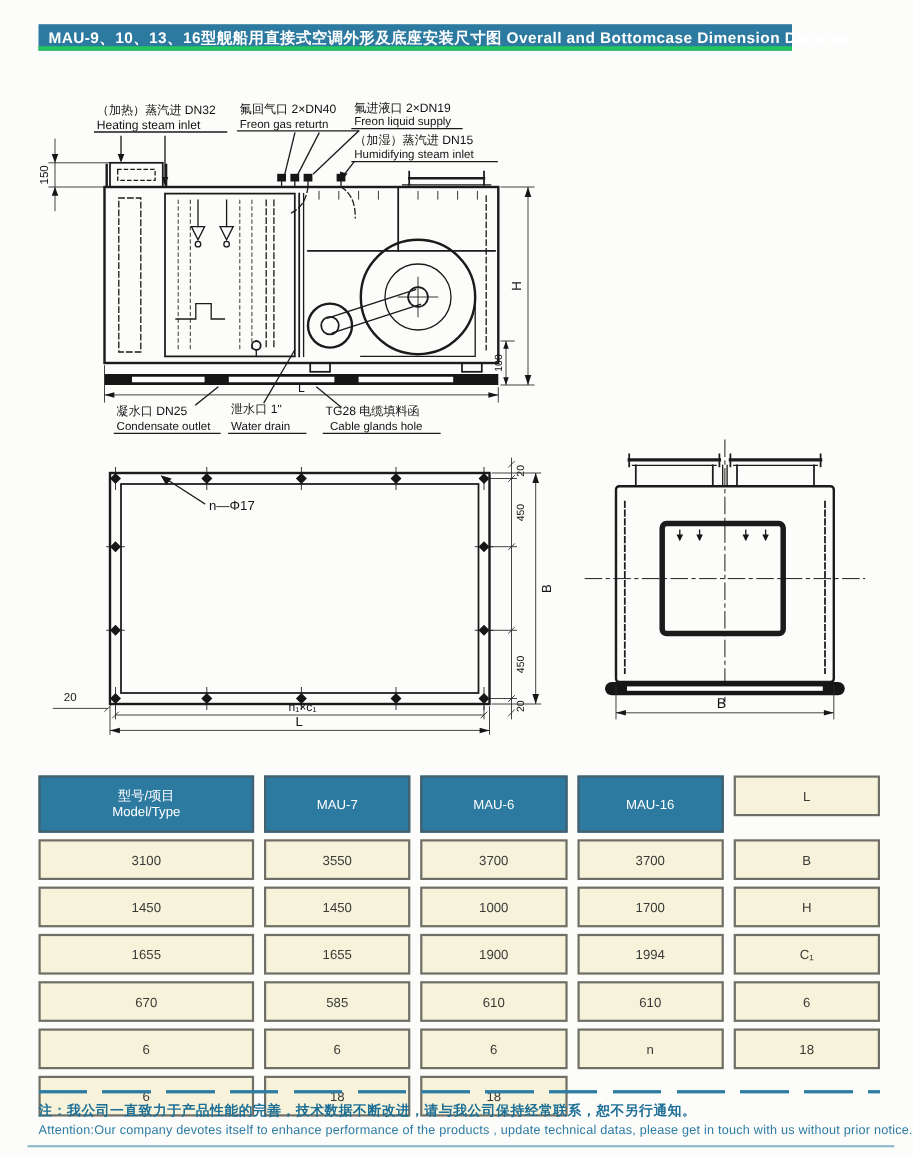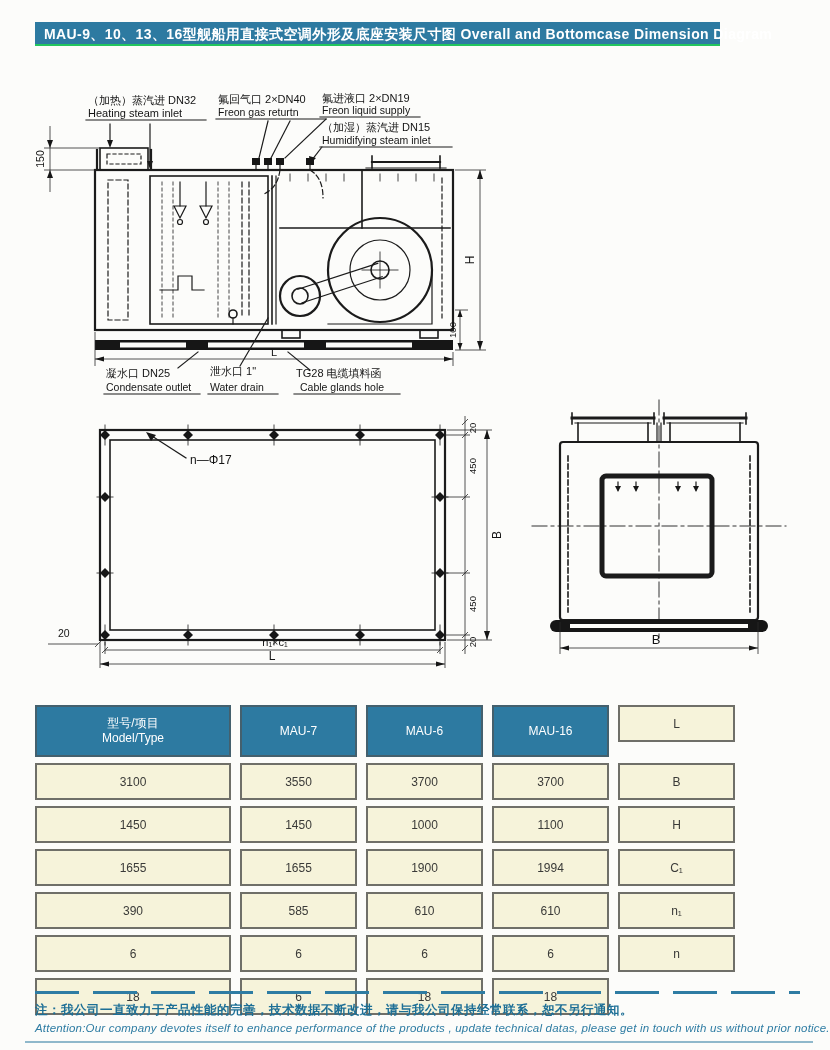--- a/index.html
+++ b/index.html
@@ -1,43 +1,43 @@
 <!DOCTYPE html>
 <html><head>
 <meta charset="utf-8">
 <style>
   html,body{margin:0;padding:0;background:#e8e8e4;}
   .page{position:relative;width:830px;height:1050px;background:#fcfcfa;overflow:hidden;
         font-family:"Liberation Sans",sans-serif;}
   .title-bar{position:absolute;left:35px;top:22px;width:685px;height:24px;box-sizing:border-box;
         background:#2d7aa1;color:#ffffff;font-size:14px;font-weight:bold;line-height:24px;
-        padding-left:9px;letter-spacing:.4px;white-space:nowrap;border-bottom:2px solid #22c55e;}
+        padding-left:9px;letter-spacing:.4px;white-space:nowrap;border-bottom:4px solid #22c55e;}
   svg{position:absolute;}
   .ln{stroke:#1b1b1b;fill:none;stroke-linecap:square;}
   .thin{stroke-width:.8;} .s1{stroke-width:1.2;} .s15{stroke-width:1.6;} .s2{stroke-width:2.2;} .s3{stroke-width:3;}
   .dash{stroke-dasharray:5 3;} .dashs{stroke-dasharray:3 3;} .cline{stroke-dasharray:15 4 3 4;stroke-width:.9;}
   .dim{stroke:#2a2a2a;stroke-width:.8;fill:none;}
   .fill{fill:#161616;stroke:none;}
   .t{fill:#141414;font-family:"Liberation Sans",sans-serif;}
   .f9{font-size:9.5px;} .f10{font-size:10.5px;} .f11{font-size:11px;} .f12{font-size:12px;} .f13{font-size:13px;}
   .mid{text-anchor:middle;}
   
-  .dim-table{position:absolute;left:35px;top:705px;width:700px;display:grid;
+  .dim-table{position:absolute;left:35px;top:705px;width:765px;display:grid;
         grid-template-columns:196px 1fr 1fr 1fr 1fr;column-gap:9px;row-gap:6px;}
   .th{background:#2d7aa1;border:2px solid #44606d;color:#fff;height:48px;
         display:flex;flex-direction:column;align-items:center;justify-content:center;
         font-size:12px;line-height:15px;}
   .td{background:#f6f3da;border:2px solid#6f6f68;height:33px;display:flex;align-items:center;
         justify-content:center;font-size:12px;color:#3a3a38;}
   .sep{position:absolute;left:35px;top:991px;width:765px;height:3px;
         background:repeating-linear-gradient(90deg,#2e7ca3 0 44px,transparent 44px 58px);}
   .note-zh{position:absolute;left:35px;top:1002px;width:770px;color:#1d6f96;font-size:12.5px;
         font-weight:bold;letter-spacing:.5px;white-space:nowrap;}
   .note-en{position:absolute;left:35px;top:1022px;width:790px;color:#2e7ca3;font-size:11.5px;
-        letter-spacing:.2px;white-space:nowrap;font-style:italic;}
+        letter-spacing:.2px;white-space:nowrap;}
   .bottom-rule{position:absolute;left:25px;top:1041px;width:788px;height:2px;background:#8fb8cb;}
 </style>
 </head>
 <body>
 
 <div class="page">
 
   <div class="title-bar">MAU-9、10、13、16型舰船用直接式空调外形及底座安装尺寸图 Overall and Bottomcase Dimension Diagram</div>
 
   <svg style="left:28px;top:78px;" width="505" height="332" viewBox="0 0 505 332">
@@ -394,35 +394,34 @@
     <div class="td">L</div>
     <div class="td">3100</div>
     <div class="td">3550</div>
     <div class="td">3700</div>
     <div class="td">3700</div>
 
     <div class="td">B</div>
     <div class="td">1450</div>
     <div class="td">1450</div>
     <div class="td">1000</div>
-    <div class="td">1100</div>
+    <div class="td">1700</div>
 
     <div class="td">H</div>
     <div class="td">1655</div>
     <div class="td">1655</div>
     <div class="td">1900</div>
     <div class="td">1994</div>
 
     <div class="td">C₁</div>
-    <div class="td">390</div>
+    <div class="td">670</div>
     <div class="td">585</div>
     <div class="td">610</div>
     <div class="td">610</div>
 
-    <div class="td">n₁</div>
     <div class="td">6</div>
     <div class="td">6</div>
     <div class="td">6</div>
     <div class="td">6</div>
 
     <div class="td">n</div>
     <div class="td">18</div>
     <div class="td">6</div>
     <div class="td">18</div>
     <div class="td">18</div>

